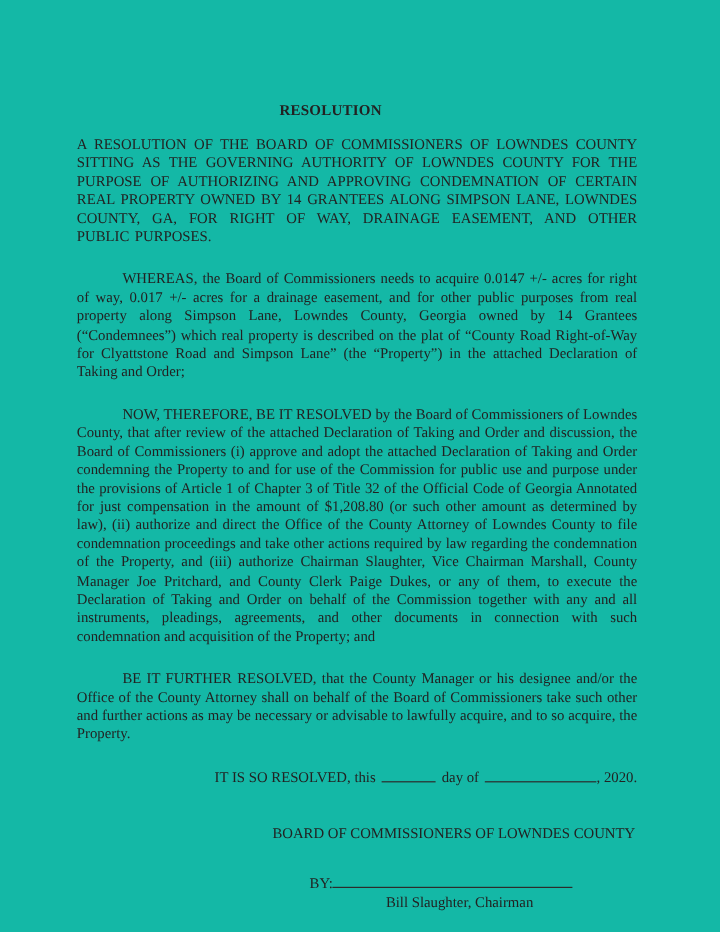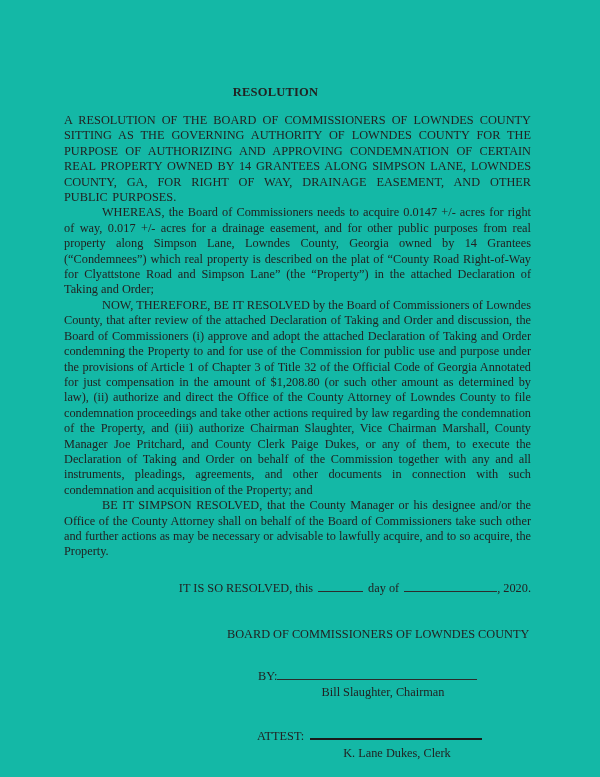--- a/index.html
+++ b/index.html
@@ -31,21 +31,21 @@
     letter-spacing: 0.2px;
   }
   .para {
     margin: 0;
     font-size: 12.3px;
     line-height: 15.4px;
     text-align: justify;
     text-align-last: left;
   }
   .para + .para {
-    margin-top: 0;
+    margin-top: 20px;
   }
   .caption {
     word-spacing: 1.5px;
   }
   .indent {
     text-indent: 38px;
   }
   .resolved-line {
     margin: 20px 0 0 0;
     font-size: 12.3px;
@@ -120,21 +120,21 @@
 <div class="page">
 
   <h1 class="doc-title">RESOLUTION</h1>
 
   <p class="para caption">A RESOLUTION OF THE BOARD OF COMMISSIONERS OF LOWNDES COUNTY SITTING AS THE GOVERNING AUTHORITY OF LOWNDES COUNTY FOR THE PURPOSE OF AUTHORIZING AND APPROVING CONDEMNATION OF CERTAIN REAL PROPERTY OWNED BY 14 GRANTEES ALONG SIMPSON LANE, LOWNDES COUNTY, GA, FOR RIGHT OF WAY, DRAINAGE EASEMENT, AND OTHER PUBLIC PURPOSES.</p>
 
   <p class="para indent">WHEREAS, the Board of Commissioners needs to acquire 0.0147 +/- acres for right of way, 0.017 +/- acres for a drainage easement, and for other public purposes from real property along Simpson Lane, Lowndes County, Georgia owned by 14 Grantees (“Condemnees”) which real property is described on the plat of “County Road Right-of-Way for Clyattstone Road and Simpson Lane” (the “Property”) in the attached Declaration of Taking and Order;</p>
 
   <p class="para indent">NOW, THEREFORE, BE IT RESOLVED by the Board of Commissioners of Lowndes County, that after review of the attached Declaration of Taking and Order and discussion, the Board of Commissioners  (i) approve and adopt the attached Declaration of Taking and Order condemning the Property to and for use of the Commission for public use and purpose under the provisions of Article 1 of Chapter 3 of Title 32 of the Official Code of Georgia Annotated for just compensation in the amount of $1,208.80 (or such other amount as determined by law), (ii) authorize and direct the Office of the County Attorney of Lowndes County to file condemnation proceedings and take other actions required by law regarding the condemnation of the Property, and (iii)  authorize Chairman Slaughter, Vice Chairman Marshall, County Manager Joe Pritchard, and County Clerk Paige Dukes, or any of them, to execute the Declaration of Taking and Order on behalf of the Commission together with any and all instruments, pleadings, agreements, and other documents in connection with such condemnation and acquisition of the Property; and</p>
 
-  <p class="para indent">BE IT SIMPSON RESOLVED, that the County Manager or his designee and/or the Office of the County Attorney shall on behalf of the Board of Commissioners take such other and further actions as may be necessary or advisable to lawfully acquire, and to so acquire, the Property.</p>
+  <p class="para indent">BE IT FURTHER RESOLVED, that the County Manager or his designee and/or the Office of the County Attorney shall on behalf of the Board of Commissioners take such other and further actions as may be necessary or advisable to lawfully acquire, and to so acquire, the Property.</p>
 
   <div class="resolved-line"><span>IT IS SO RESOLVED, this</span><span class="blank blank-day"></span><span>day of</span><span class="blank blank-month"></span><span>, 2020.</span></div>
 
   <div class="sig-org">BOARD OF COMMISSIONERS OF LOWNDES COUNTY</div>
 
   <div class="sig-by-row"><span>BY:</span><span class="sig-line"></span></div>
 
   <div class="sig-name-chairman">Bill Slaughter, Chairman</div>
 
   <div class="sig-attest-row"><span>ATTEST:</span><span class="sig-line-thick"></span></div>

